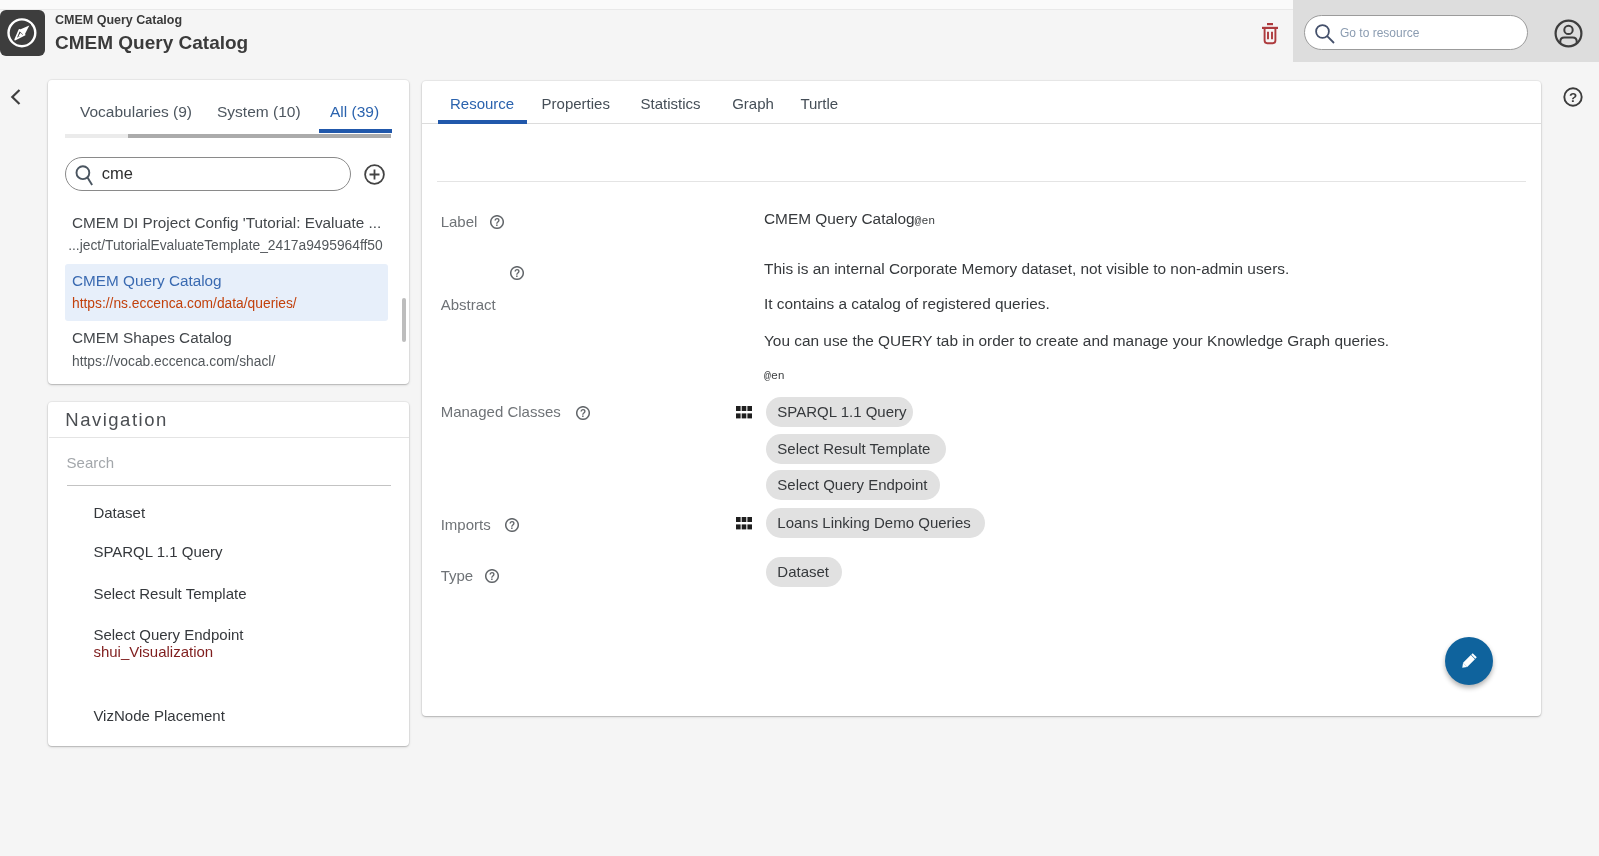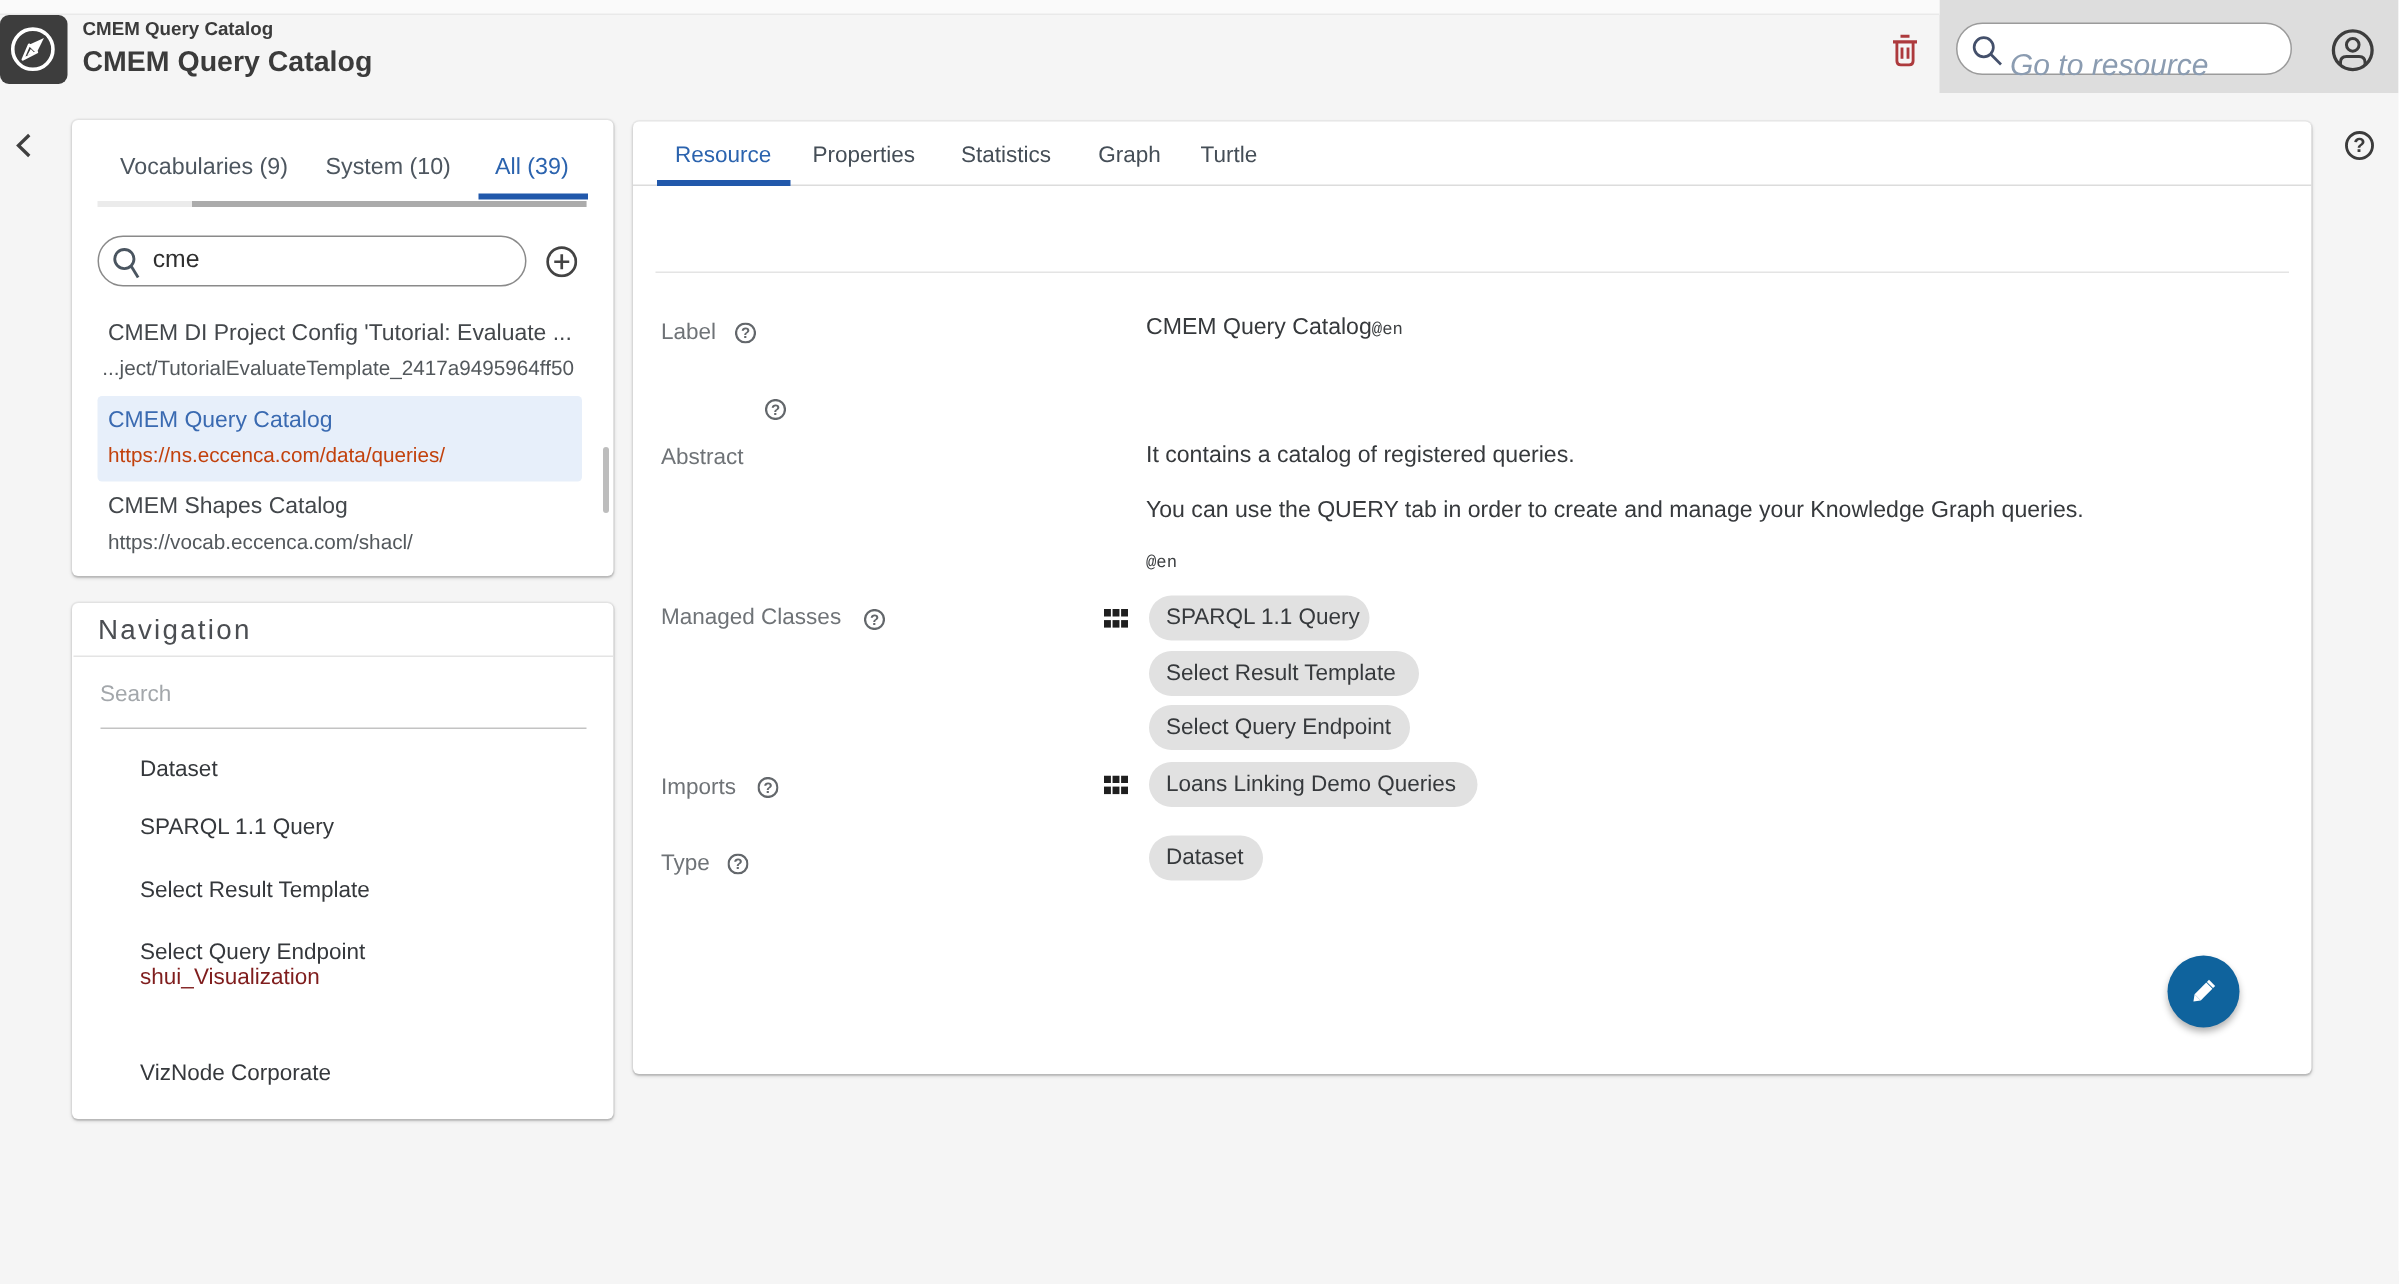--- a/index.html
+++ b/index.html
@@ -34,21 +34,21 @@
     <path d="M1 4.9 H17" stroke="#ad3a3d" stroke-width="2.2" fill="none"></path>
     <path d="M3.6 5 V17.6 Q3.6 20.2 6.2 20.2 H11.8 Q14.4 20.2 14.4 17.6 V5" stroke="#ad3a3d" stroke-width="1.9" fill="none"></path>
     <path d="M7 8.7 V16.2 M11 8.7 V16.2" stroke="#ad3a3d" stroke-width="1.9" fill="none"></path>
   </svg>
 
   <div class="abs" style="left:1304px;top:15px;width:224px;height:35px;background:#fff;border:1px solid #9b9b9b;border-radius:18px;box-sizing:border-box;"></div>
   <svg class="abs" style="left:1313.5px;top:23px;" width="22" height="22" viewBox="0 0 22 22">
     <circle cx="8.5" cy="8.5" r="6.4" fill="none" stroke="#44506b" stroke-width="1.8"></circle>
     <path d="M13.2 13.2 L20 20" stroke="#44506b" stroke-width="1.8"></path>
   </svg>
-  <div class="vc" style="left:1340px;top:44px;font-size:20px;color:#8b9cb1;font-style:italic;">Go to resource</div>
+  <div class="vc" style="left:1340px;top:33px;font-size:12px;color:#8b9cb1;">Go to resource</div>
 
   <svg class="abs" style="left:1554px;top:19px;" width="29" height="29" viewBox="0 0 29 29">
     <circle cx="14.5" cy="14.5" r="12.9" fill="none" stroke="#3d3d3d" stroke-width="2.2"></circle>
     <circle cx="14.5" cy="10.9" r="4.2" fill="none" stroke="#3d3d3d" stroke-width="2"></circle>
     <path d="M6.3 24.6 L6.3 22.6 Q6.3 18.6 10.3 18.6 L18.7 18.6 Q22.7 18.6 22.7 22.6 L22.7 24.6" fill="none" stroke="#3d3d3d" stroke-width="2"></path>
   </svg>
 
   <svg class="abs" style="left:8px;top:86px;" width="16" height="22" viewBox="0 0 16 22">
     <path d="M11.5 4 L4.3 11 L11.5 18" fill="none" stroke="#3f3f3f" stroke-width="2.2"></path>
   </svg>
@@ -87,21 +87,21 @@
   <div class="card" style="left:48px;top:401.6px;width:361px;height:344.3px;"></div>
   <div class="vc" style="left:65.3px;top:419.8px;font-size:18.5px;letter-spacing:1.5px;color:#4b4e52;">Navigation</div>
   <div class="abs" style="left:48.5px;top:437px;width:360px;height:1.2px;background:#e4e4e4;"></div>
   <div class="vc" style="left:66.6px;top:462.7px;font-size:15px;color:#a3a7ab;">Search</div>
   <div class="abs" style="left:66.6px;top:484.8px;width:324.6px;height:1px;background:#c3c3c3;"></div>
   <div class="vc" style="left:93.4px;top:513.4px;font-size:15px;color:#35383c;">Dataset</div>
   <div class="vc" style="left:93.4px;top:552.3px;font-size:15px;color:#35383c;">SPARQL 1.1 Query</div>
   <div class="vc" style="left:93.4px;top:593.9px;font-size:15px;color:#35383c;">Select Result Template</div>
   <div class="vc" style="left:93.4px;top:634.6px;font-size:15px;color:#35383c;">Select Query Endpoint</div>
   <div class="vc" style="left:93.4px;top:652px;font-size:15px;color:#7f1d1d;">shui_Visualization</div>
-  <div class="vc" style="left:93.4px;top:715.7px;font-size:15px;color:#35383c;">VizNode Corporate</div>
+  <div class="vc" style="left:93.4px;top:715.7px;font-size:15px;color:#35383c;">VizNode Placement</div>
 
   <div class="card" style="left:422.4px;top:81px;width:1118.3px;height:635px;"></div>
   <div class="vc" style="left:450px;top:104px;font-size:15px;color:#2b63ae;">Resource</div>
   <div class="vc" style="left:541.6px;top:104px;font-size:15px;color:#454e57;">Properties</div>
   <div class="vc" style="left:640.6px;top:104px;font-size:15px;color:#454e57;">Statistics</div>
   <div class="vc" style="left:732.2px;top:104px;font-size:15px;color:#454e57;">Graph</div>
   <div class="vc" style="left:800.4px;top:104px;font-size:15px;color:#454e57;">Turtle</div>
   <div class="abs" style="left:422.4px;top:122.8px;width:1118.3px;height:1.3px;background:#dcdcdc;"></div>
   <div class="abs" style="left:438px;top:120.3px;width:89px;height:3.7px;background:#2158ab;"></div>
   <div class="abs" style="left:437px;top:181px;width:1089px;height:1.2px;background:#e4e4e4;"></div>
@@ -121,20 +121,21 @@
       <use href="#qmark"></use>
     </svg>
   <svg class="abs qm" style="left:505.2px;top:517.7px;">
       <use href="#qmark"></use>
     </svg>
   <svg class="abs qm" style="left:484.6px;top:569.2px;">
       <use href="#qmark"></use>
     </svg>
 
   <div class="vc" style="left:764px;top:219.3px;font-size:15.4px;color:#36393c;">CMEM Query Catalog<span style="font-family:'Liberation Mono',monospace;font-size:11.5px;color:#3c3f41;">@en</span></div>
+  <div class="vc" style="left:764px;top:269.3px;font-size:15.4px;color:#36393c;">This is an internal Corporate Memory dataset, not visible to non-admin users.</div>
   <div class="vc" style="left:764px;top:304.4px;font-size:15.4px;color:#36393c;">It contains a catalog of registered queries.</div>
   <div class="vc" style="left:764px;top:340.7px;font-size:15.4px;color:#36393c;">You can use the QUERY tab in order to create and manage your Knowledge Graph queries.</div>
   <div class="vc" style="left:764px;top:375.7px;font-size:11.5px;font-family:'Liberation Mono',monospace;color:#3c3f41;">@en</div>
 
   <svg class="abs" style="left:736px;top:405.9px;" width="16" height="13" viewBox="0 0 16 13">
     <g fill="#1f1f1f">
         <rect x="0" y="0" width="4.6" height="5"></rect>
         <rect x="5.7" y="0" width="4.6" height="5"></rect>
         <rect x="11.4" y="0" width="4.6" height="5"></rect>
         <rect x="0" y="7.4" width="4.6" height="5"></rect>

